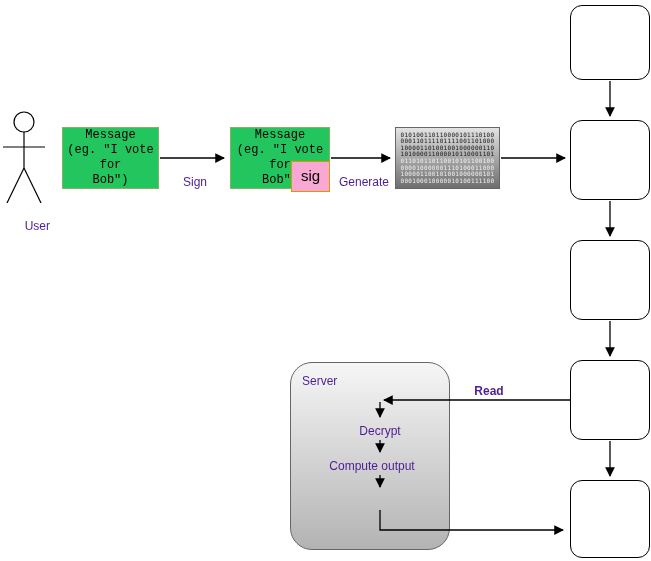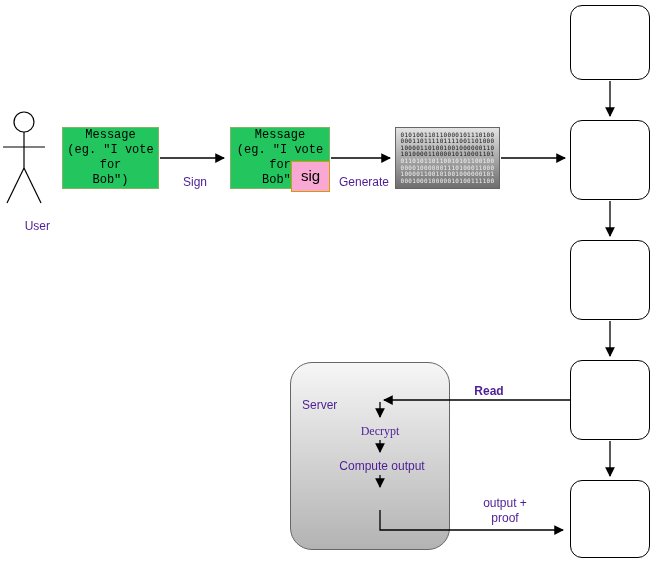--- a/index.html
+++ b/index.html
@@ -63,31 +63,27 @@
     <div class="row">000100010000010100111100</div>
   </div>
 
   <div class="chain-block" style="top:5px;   height:75px;"></div>
   <div class="chain-block" style="top:120px; height:80px;"></div>
   <div class="chain-block" style="top:240px; height:80px;"></div>
   <div class="chain-block" style="top:360px; height:80px;"></div>
   <div class="chain-block" style="top:480px; height:78px;"></div>
 
   <div class="server"></div>
-  <div class="label left" style="left:302px; top:374px; width:70px;margin-top:24px;">Server</div>
-  <div class="label" style="left:305px; top:424px; width:150px;font-family:Liberation Serif, serif;">Decrypt</div>
-  <div class="label" style="left:307px; top:459px; width:150px;">Compute output</div>
+  <div class="label left" style="left:302px; top:374px; width:70px;">Server</div>
+  <div class="label" style="left:305px; top:424px; width:150px;">Decrypt</div>
+  <div class="label" style="left:297px; top:459px; width:150px;">Compute output</div>
 
   <div class="label" style="left:173px; top:175px; width:44px;">Sign</div>
   <div class="label" style="left:332px; top:175px; width:64px;">Generate</div>
   <div class="label" style="left:462px; top:384px; width:54px;font-weight:bold;">Read</div>
-  <div class="label" style="left:468px; top:496px; width:74px;">
-    <div>output +</div>
-    <div>proof</div>
-  </div>
 
   <div class="label" style="left:0px; top:219px; width:50px;text-align:right;">User</div>
 
   <svg class="overlay" viewBox="0 0 651 561" xmlns="http://www.w3.org/2000/svg">
     <defs>
       <marker id="arrow" viewBox="0 0 10 10" refX="9" refY="5" markerWidth="7.5" markerHeight="7.5" orient="auto-start-reverse">
         <path d="M0,0 L10,5 L0,10 z" fill="#000"></path>
       </marker>
     </defs>
 

